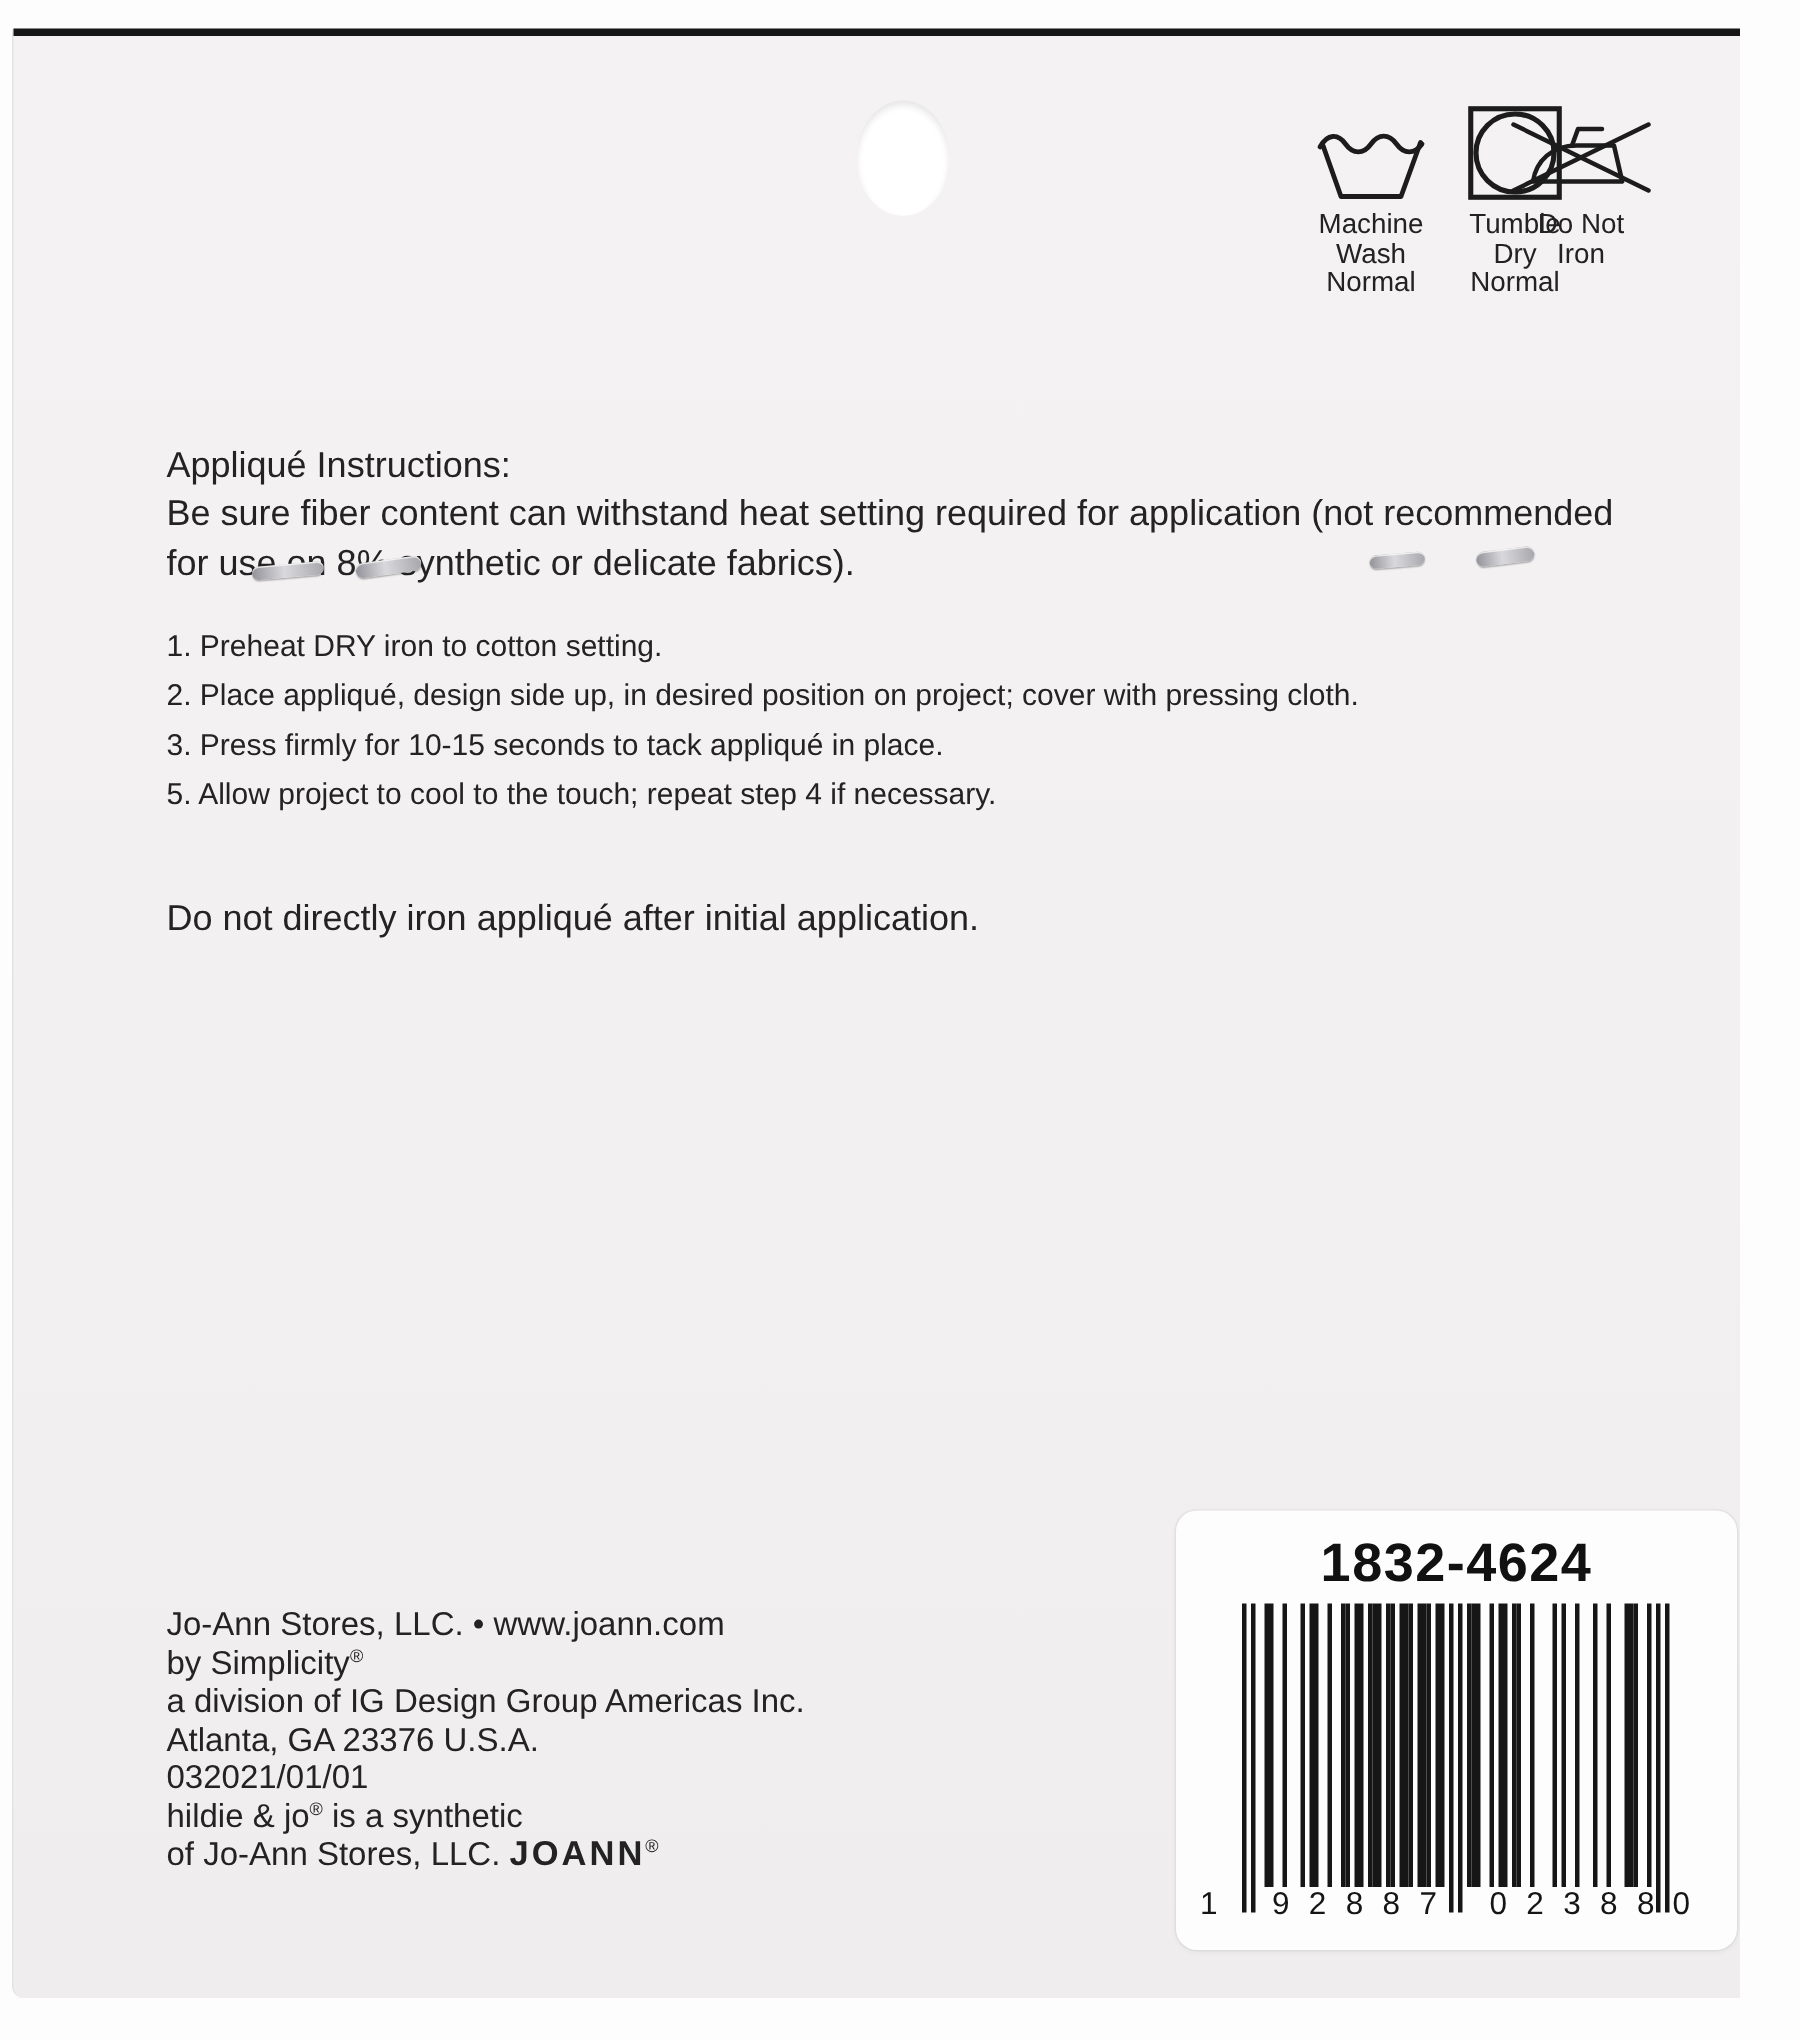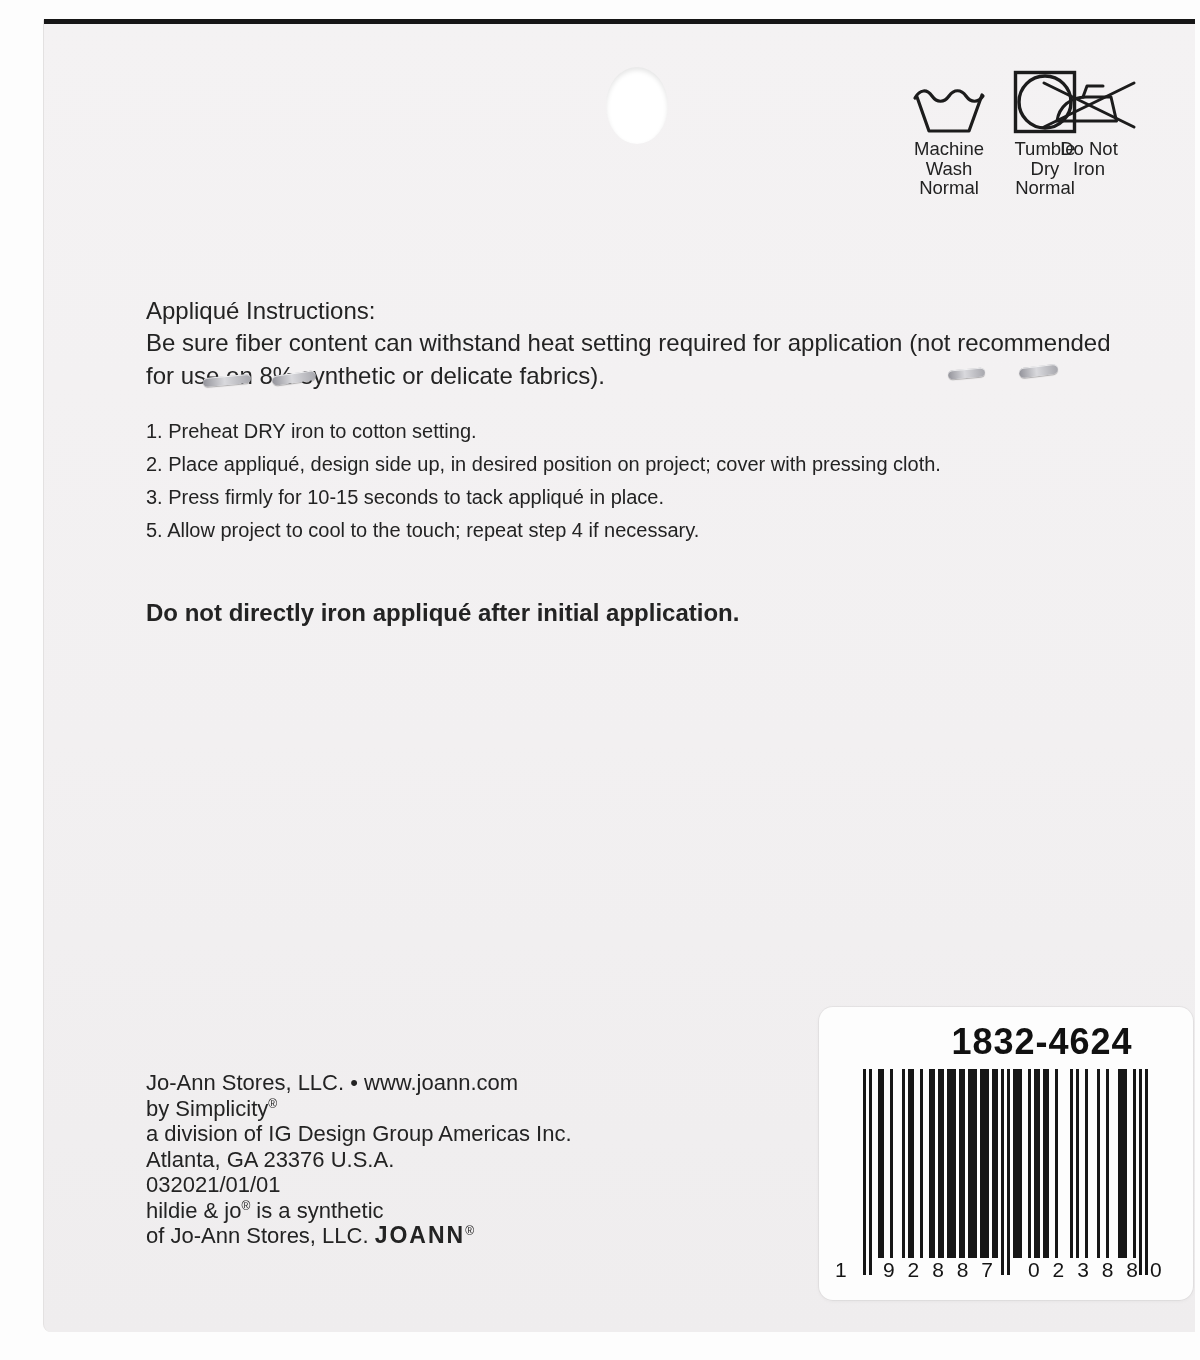--- a/index.html
+++ b/index.html
@@ -1,44 +1,44 @@
 <!DOCTYPE html>
 <html><head>
 <meta charset="utf-8">
 <style>
   html,body{margin:0;padding:0;background:#fdfdfd;}
   .stage{position:relative;width:1160px;height:1360px;overflow:hidden;
-         font-family:"Liberation Sans","DejaVu Sans",sans-serif;color:#232323;margin-left:35px;}
+         font-family:"Liberation Sans","DejaVu Sans",sans-serif;color:#232323;}
   .card{position:absolute;left:8px;top:19px;width:1178px;height:1313px;
         background:linear-gradient(180deg,#f4f2f3 0%,#f2f0f1 55%,#efedee 100%);
         border-left:1px solid #e3e1e1;border-right:1px solid #f7f6f6;
         border-radius:2px 2px 8px 8px;}
   .top-strip{position:absolute;left:0;top:0;width:1168px;height:5px;background:#161616;}
   .hang-hole{position:absolute;left:562px;top:48px;width:62px;height:77px;border-radius:50%;
              background:#ffffff;box-shadow:inset 0 3px 5px rgba(0,0,0,.10);}
   .care-row{position:absolute;left:0;top:0;}
   .care{position:absolute;display:flex;flex-direction:column;align-items:center;width:124px;}
   .care .icon-box{height:68px;display:flex;align-items:flex-end;justify-content:center;}
   .care svg{display:block;}
   .care-label{margin-top:5px;font-size:18.5px;line-height:19.5px;text-align:center;
               white-space:pre-line;color:#222;}
   .title{position:absolute;left:102px;top:276px;font-size:24px;line-height:32px;}
   .intro{position:absolute;left:102px;top:308px;font-size:24px;line-height:32.5px;white-space:pre-line;}
   .steps{position:absolute;left:102px;top:396px;font-size:20px;line-height:33px;}
-  .warning{position:absolute;left:102px;top:580px;font-size:24px;font-weight:bold;}
+  .warning{position:absolute;left:102px;top:580px;font-size:24px;}
   .staple{position:absolute;border-radius:5px;
           background:linear-gradient(90deg,#93939a,#d9d9dd 45%,#a7a7ad);
           box-shadow:0 1px 1px rgba(0,0,0,.28), inset 0 1px 0 rgba(255,255,255,.7);}
   .footer{position:absolute;left:102px;top:1051px;font-size:22px;line-height:25.5px;}
   .footer sup{font-size:12px;vertical-align:super;line-height:0;}
   .brand{font-weight:bold;letter-spacing:2px;font-size:23px;}
   .bc-label{position:absolute;left:775px;top:988px;width:374px;height:293px;background:#fdfdfd;
             border-radius:14px;box-shadow:0 0 0 1px rgba(0,0,0,.04),0 1px 4px rgba(0,0,0,.05);}
   .bc-sku{position:absolute;left:0;top:14px;width:100%;text-align:center;
-          font-size:36px;font-weight:bold;letter-spacing:1px;color:#111;padding-left:36px;}
+          font-size:36px;font-weight:bold;letter-spacing:1px;color:#111;}
   .bc-bars{position:absolute;left:44px;top:62px;width:285px;height:206px;font-size:0;white-space:nowrap;}
   .bc-bars span{display:inline-block;width:3px;vertical-align:top;}
   .bc-digit{position:absolute;top:251px;font-size:21px;color:#151515;}
   .bc-group{position:absolute;top:251px;display:flex;justify-content:space-between;
             font-size:21px;color:#151515;}
 </style>
 </head>
 <body>
 
 <div class="stage">

